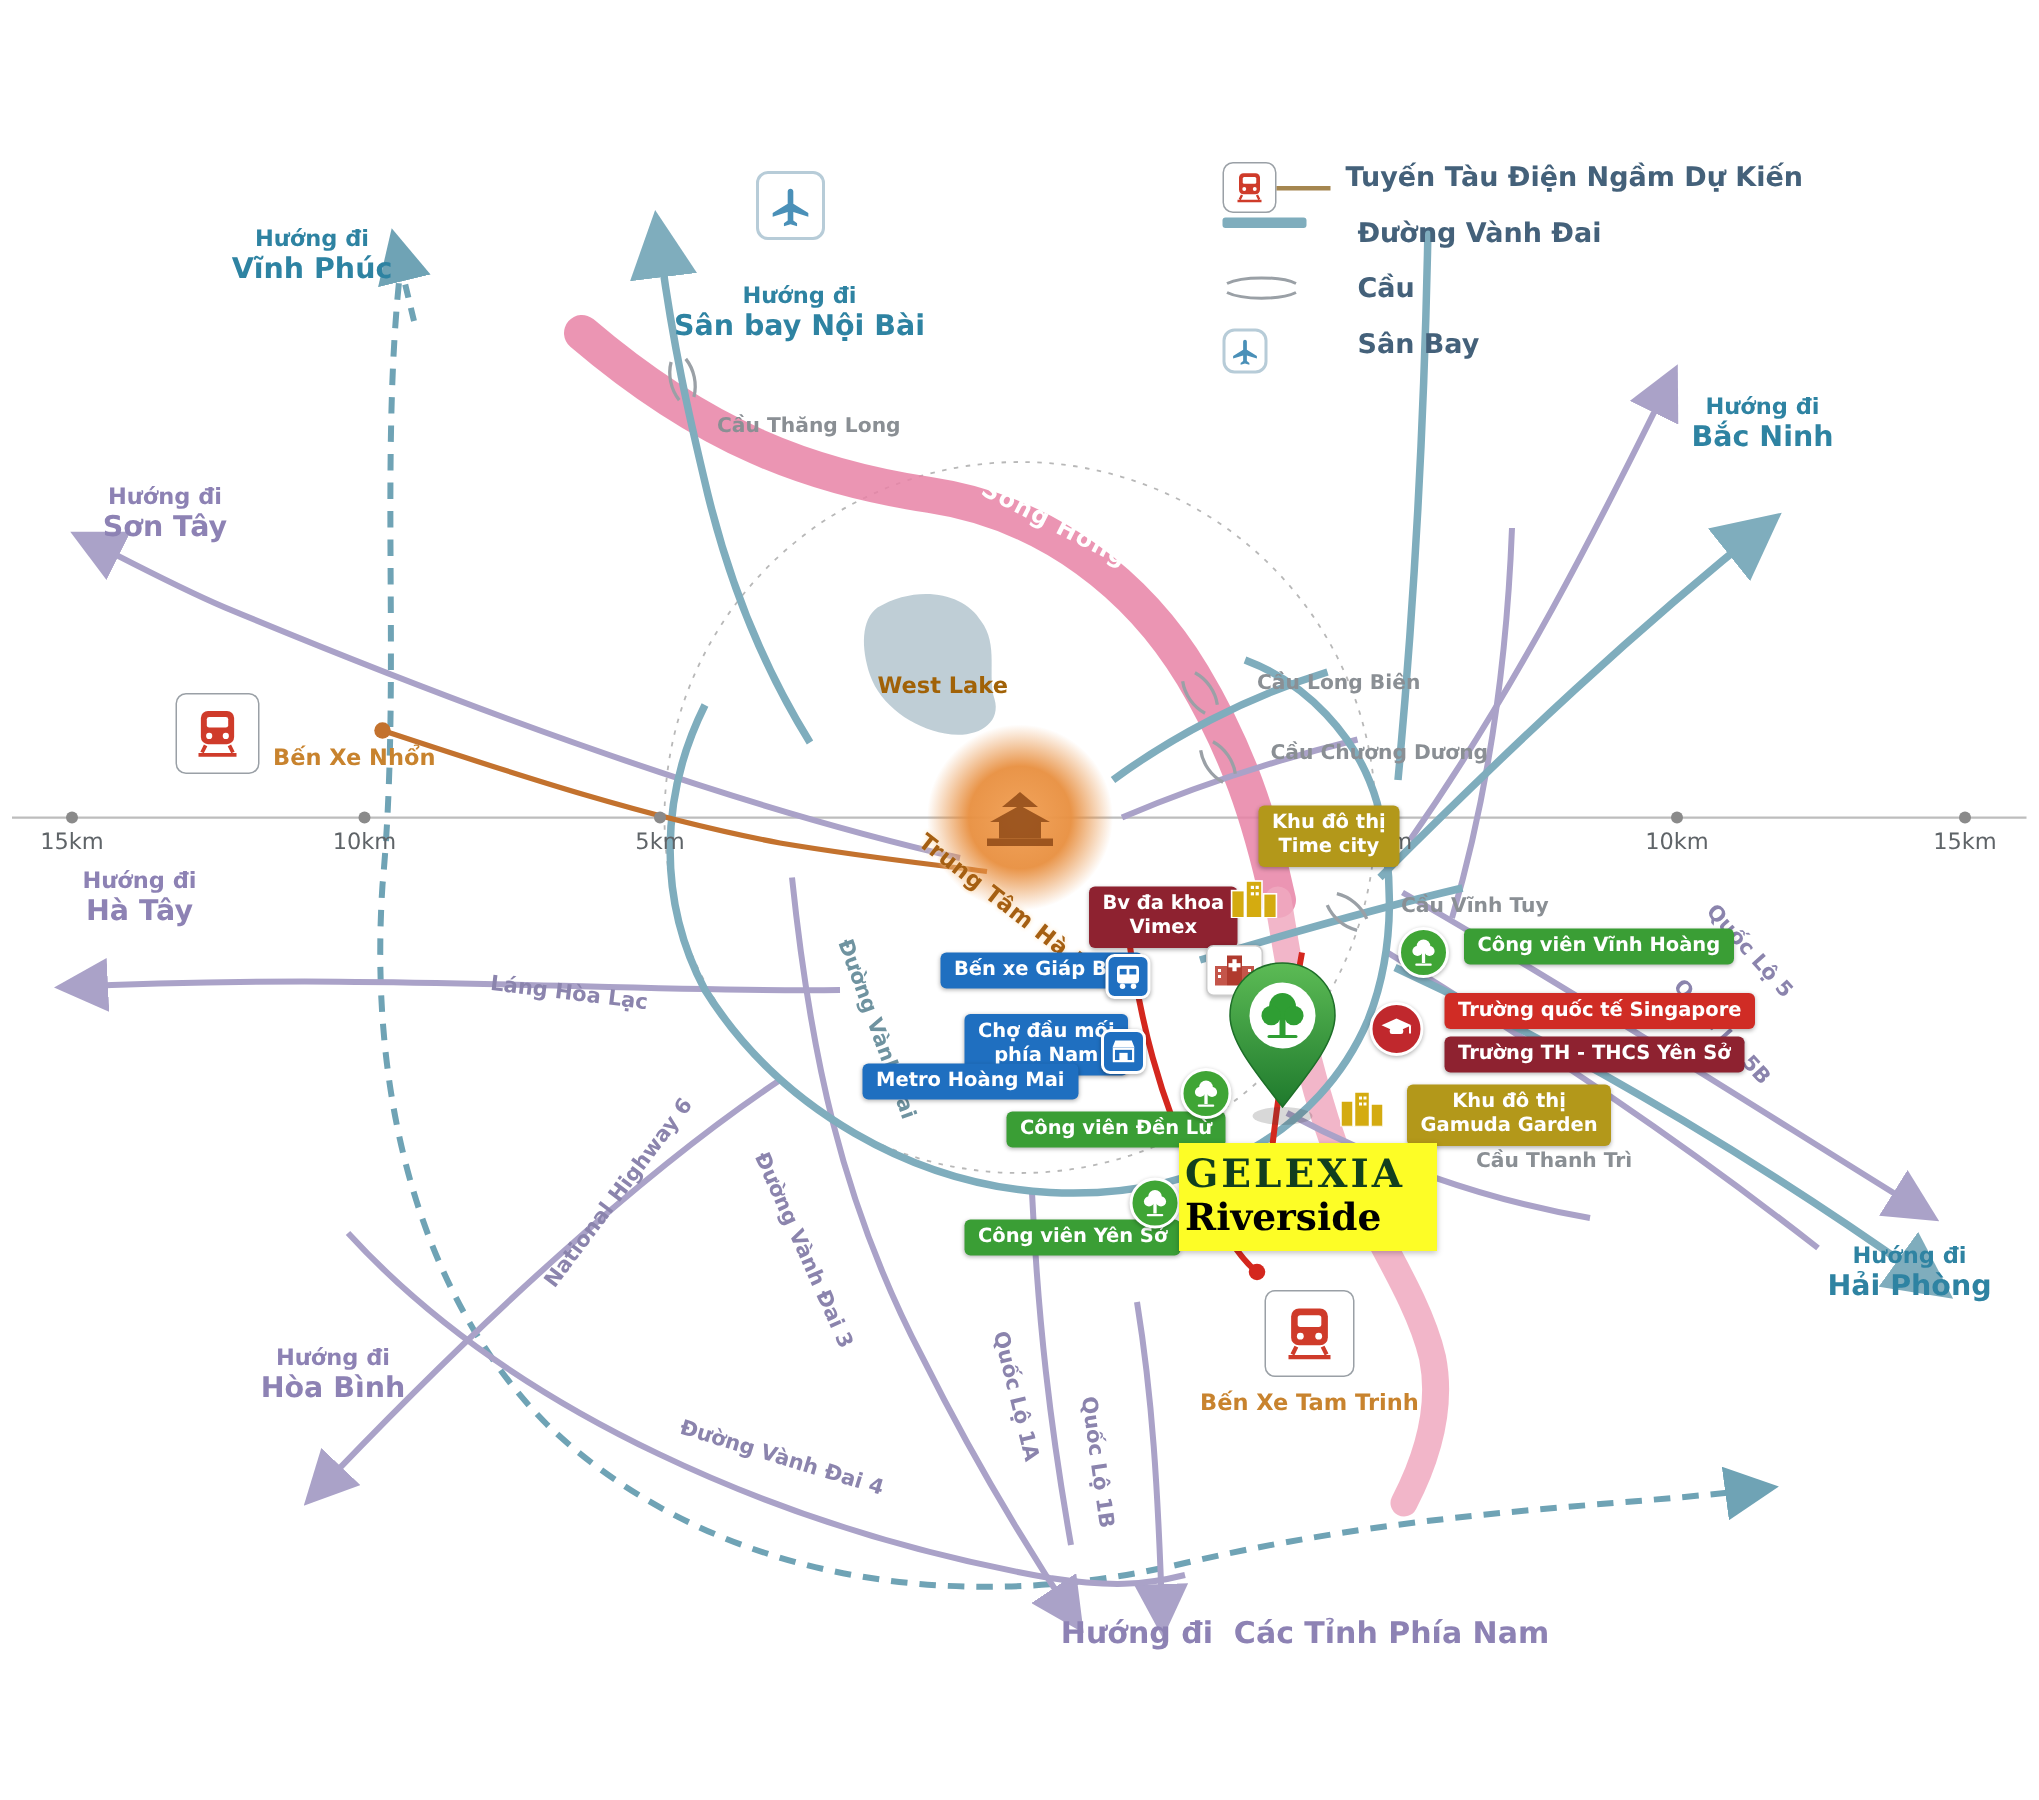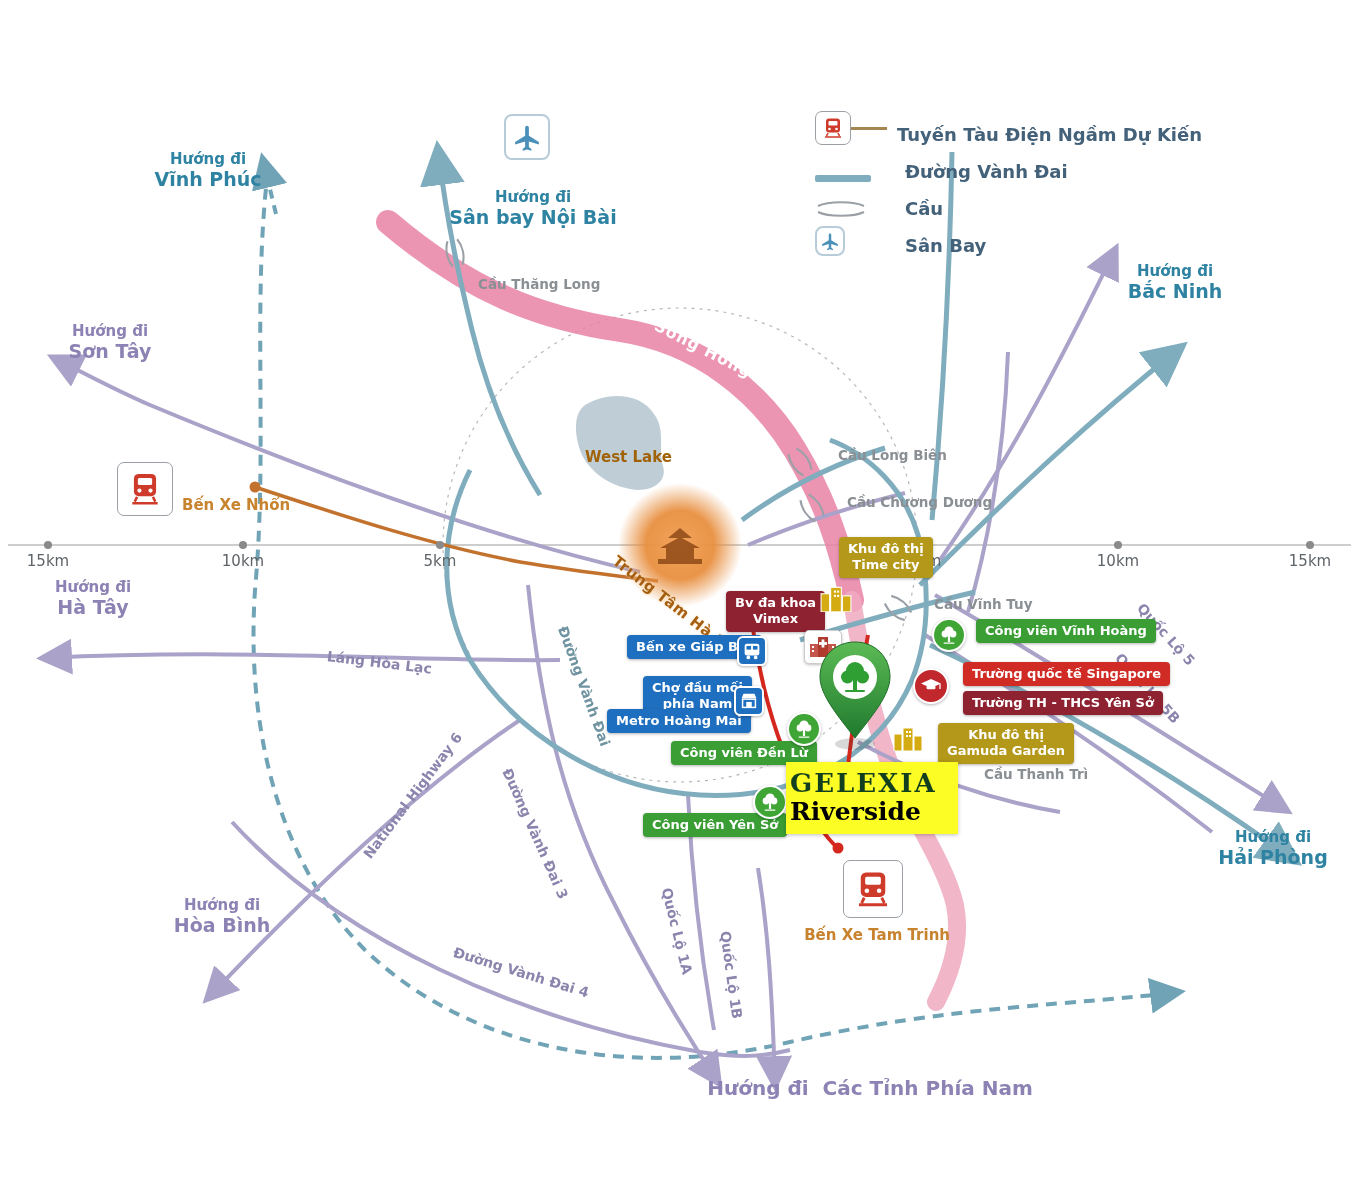--- a/index.html
+++ b/index.html
@@ -34,21 +34,21 @@
   .roadlabel.teal{color:#6f93a0;}
   .riverlabel{position:absolute;z-index:4;color:#ffffff;font-size:16px;font-weight:bold;letter-spacing:1px;
               transform-origin:left top;}
   .centerlabel{position:absolute;z-index:4;color:#a55f12;font-size:15px;font-weight:bold;letter-spacing:.5px;
                transform-origin:left top;text-shadow:0 0 3px rgba(255,220,170,.9);}
   .lakelabel{position:absolute;z-index:4;color:#a16207;font-size:15px;font-weight:bold;}
   .station-label{position:absolute;z-index:5;color:#c8832e;font-weight:bold;font-size:15px;white-space:nowrap;}
 
   
   .legend{position:absolute;left:778px;top:108px;width:400px;z-index:5;}
-  .legend-row{display:flex;align-items:flex-end;height:37px;padding-left:37px;}
+  .legend-row{display:flex;align-items:flex-start;height:37px;padding-left:37px;}
   .legend-icon{width:80px;display:flex;align-items:center;}
   .legend-label{color:#44617a;font-weight:bold;font-size:18px;margin-left:10px;white-space:nowrap;}
   .legend-metroline{width:36px;height:3px;background:#a58650;}
   .bar-teal{width:56px;height:7px;border-radius:2px;background:#7fadbd;}
   .bar-purple{width:56px;height:4px;background:#aaa2c8;}
 
   
   .trainbox{background:#fff;border:1.5px solid #9aa0a6;border-radius:7px;display:flex;align-items:center;
             justify-content:center;box-sizing:border-box;}
   .planebox{background:#fff;border:2px solid #b7ccd8;border-radius:8px;display:flex;align-items:center;
@@ -299,30 +299,30 @@
 
   <div class="trainbox abs" style="left:843px;top:860px;width:60px;height:58px;z-index:5">
     <svg width="42" height="42" viewBox="0 0 24 24">
       <rect x="5" y="2.5" width="14" height="14" rx="3" fill="#cf3b2a"></rect>
       <rect x="7.5" y="5" width="9" height="4.5" rx="1" fill="#fff"></rect>
       <circle cx="8.5" cy="13" r="1.3" fill="#fff"></circle>
         <circle cx="15.5" cy="13" r="1.3" fill="#fff"></circle>
       <path d="M7,17 L5.5,20 M17,17 L18.5,20 M4,21 H20" stroke="#cf3b2a" stroke-width="1.6" fill="none"></path>
     </svg>
   </div>
-  <div class="station-label" style="left:800px;top:926px;width:150px;text-align:right">Bến Xe Tam Trinh</div>
+  <div class="station-label" style="left:800px;top:926px;width:150px;text-align:left">Bến Xe Tam Trinh</div>
 
   <div class="badge bg-gold" style="left:839px;top:537px">Khu đô thị
 Time city</div>
   <div class="badge bg-darkred" style="left:726px;top:591px">Bv đa khoa
 Vimex</div>
   <div class="badge bg-blue" style="left:627px;top:635px">Bến xe Giáp Bát</div>
   <div class="badge bg-blue" style="left:643px;top:676px">Chợ đầu mối
 phía Nam</div>
-  <div class="badge bg-blue" style="left:607px;top:709px">Metro Hoàng Mai</div>
+  <div class="badge bg-blue" style="left:575px;top:709px">Metro Hoàng Mai</div>
   <div class="badge bg-green" style="left:671px;top:741px">Công viên Đền Lừ</div>
   <div class="badge bg-green" style="left:976px;top:619px">Công viên Vĩnh Hoàng</div>
   <div class="badge bg-red" style="left:963px;top:662px">Trường quốc tế Singapore</div>
   <div class="badge bg-darkred" style="left:963px;top:691px">Trường TH - THCS Yên Sở</div>
   <div class="badge bg-gold" style="left:938px;top:723px">Khu đô thị
 Gamuda Garden</div>
   <div class="badge bg-green" style="left:643px;top:813px">Công viên Yên Sở</div>
 
   <div class="goldicon" style="left:820px;top:584px">
     <svg width="32" height="28" viewBox="0 0 30 26">

